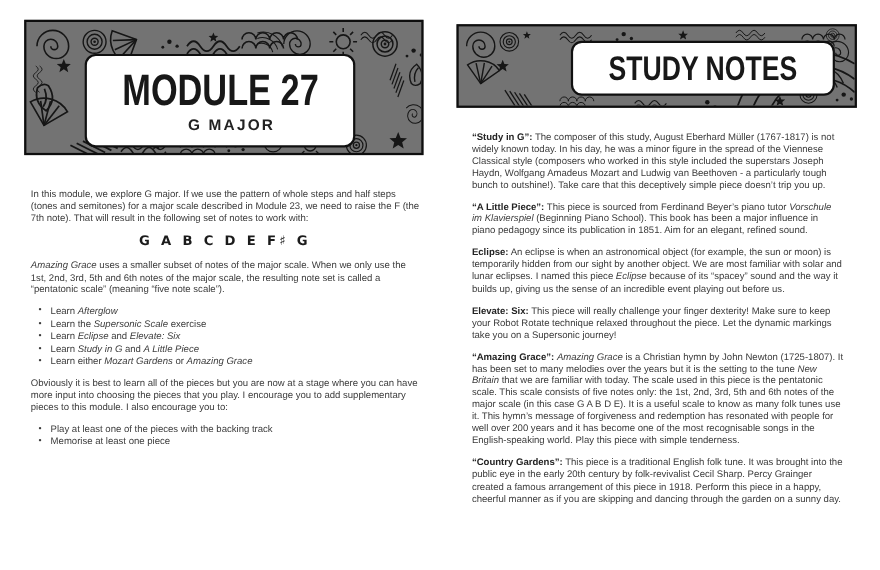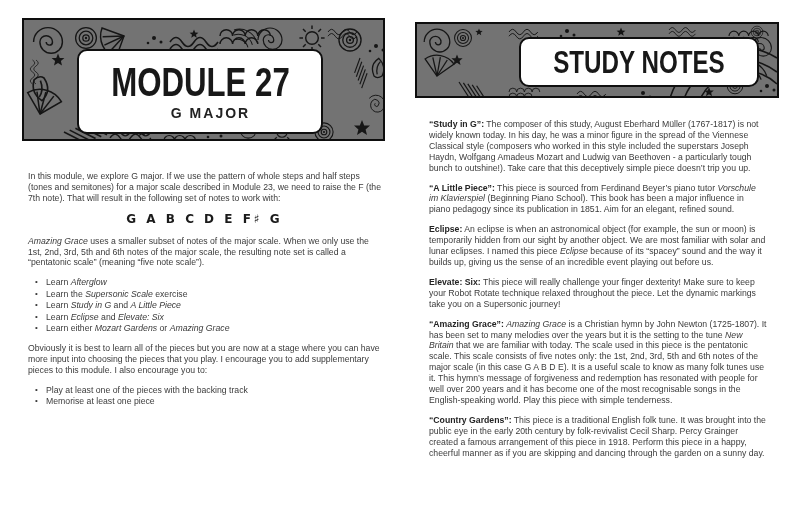--- a/index.html
+++ b/index.html
@@ -160,22 +160,22 @@
       </div>
     </div>
 
     <div class="body-copy body-left">
       <p>In this module, we explore G major. If we use the pattern of whole steps and half steps (tones and semitones) for a major scale described in Module 23, we need to raise the F (the 7th note). That will result in the following set of notes to work with:</p>
       <p class="notes-line">G A B C D E F♯ G</p>
       <p><span class="i">Amazing Grace</span><span> uses a smaller subset of notes of the major scale. When we only use the 1st, 2nd, 3rd, 5th and 6th notes of the major scale, the resulting note set is called a “pentatonic scale” (meaning “five note scale”).</span></p>
       <ul class="doc-list">
           <li><span>Learn </span><span class="i">Afterglow</span></li>
           <li><span>Learn the </span><span class="i">Supersonic Scale</span><span> exercise</span></li>
+          <li><span>Learn </span><span class="i">Eclipse</span><span> and </span><span class="i">Elevate: Six</span></li>
           <li><span>Learn </span><span class="i">Study in G</span><span> and </span><span class="i">A Little Piece</span></li>
-          <li><span>Learn </span><span class="i">Eclipse</span><span> and </span><span class="i">Elevate: Six</span></li>
           <li><span>Learn either </span><span class="i">Mozart Gardens</span><span> or </span><span class="i">Amazing Grace</span></li>
         </ul>
       <p class="choice-para">Obviously it is best to learn all of the pieces but you are now at a stage where you can have more input into choosing the pieces that you play. I encourage you to add supplementary pieces to this module. I also encourage you to:</p>
       <ul class="doc-list">
           <li>Play at least one of the pieces with the backing track</li>
           <li>Memorise at least one piece</li>
         </ul>
     </div>
 
     <div class="footer footer-left">© 2022. All rights reserved. SAMPLE MUSIC ONLY.</div>

